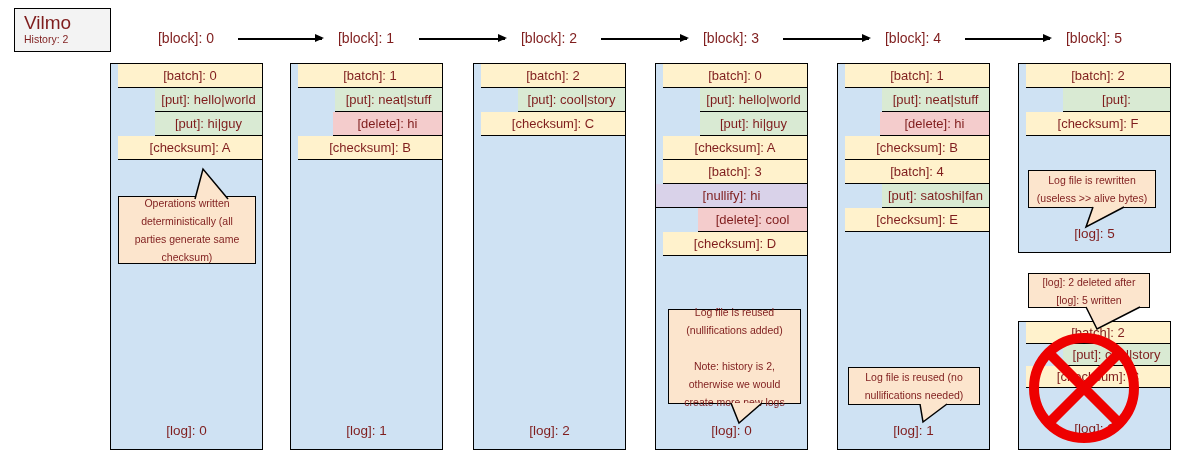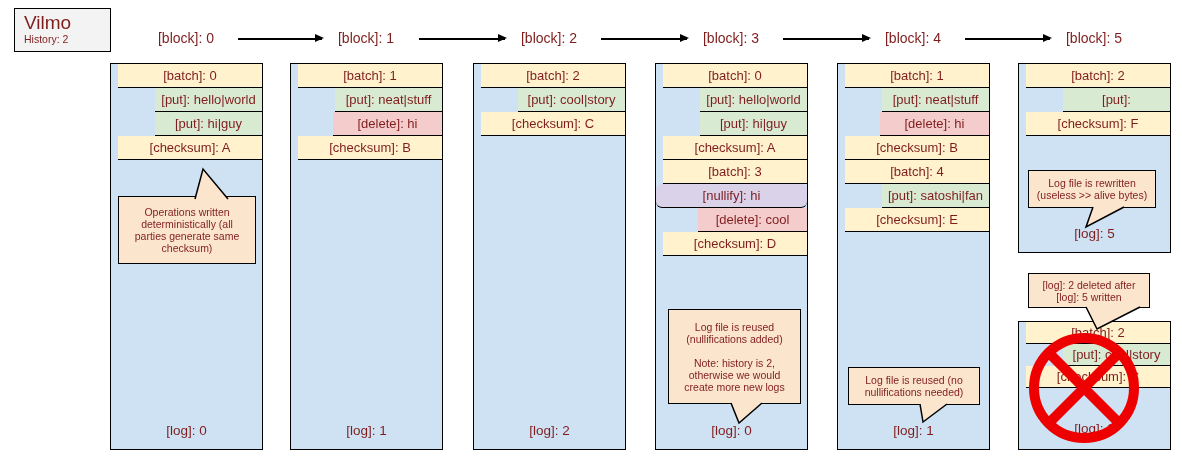--- a/index.html
+++ b/index.html
@@ -31,30 +31,30 @@
     border:1.5px solid #000;box-sizing:border-box;display:flex;flex-direction:column;
   }
   .op-row{
     height:24px;line-height:23px;border-bottom:1px solid #000;
     text-align:center;font-size:13px;flex:none;box-sizing:border-box;
   }
   .small .op-row{height:22px;line-height:21px;}
   .cy{background:var(--row_yellow);margin-left:7px;}
   .cg{background:var(--row_green);margin-left:44px;}
   .cp{background:var(--row_pink);margin-left:42px;}
-  .cv{background:var(--row_purple);border-radius:6px;}
+  .cv{background:var(--row_purple);}
   .log-area{flex:1;position:relative;}
   .log-label{
     position:absolute;left:0;right:0;bottom:11px;text-align:center;font-size:13.5px;
   }
   .small .log-label{bottom:13px;}
   
   .bubble{
     position:absolute;background:var(--note_peach);border:1.5px solid #000;box-sizing:border-box;
-    font-size:10.5px;line-height:12px;text-align:center;white-space:pre-line;
+    font-size:10.5px;line-height:18px;text-align:center;white-space:pre-line;
     display:flex;align-items:center;justify-content:center;z-index:3;
   }
   .tail{position:absolute;z-index:4;overflow:visible;}
   .tail path{fill:var(--note_peach);stroke:#000;stroke-width:1.5;}
   .no-sign{position:absolute;z-index:6;}
   .no-sign circle,.no-sign line{stroke:var(--delete_red);stroke-width:10;fill:none;}
 </style>
 </head>
 <body>
 

